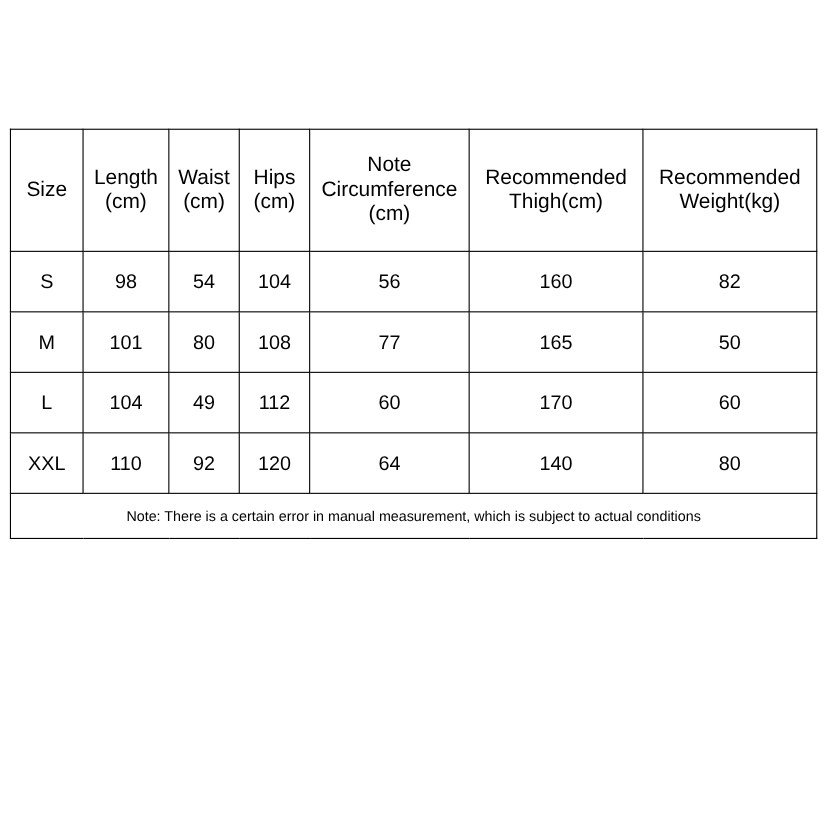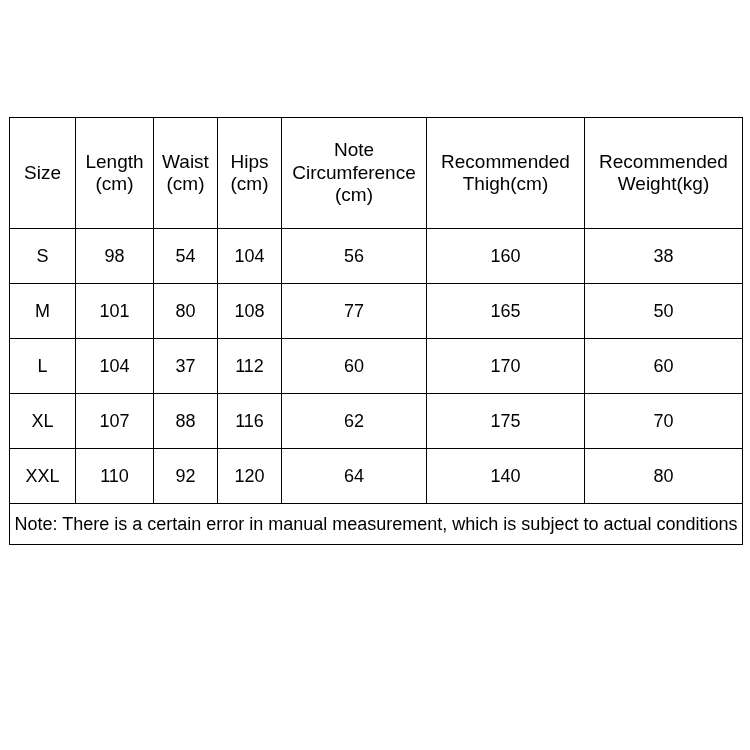--- a/index.html
+++ b/index.html
@@ -54,21 +54,21 @@
   col.c0 { width: 66px; }
   col.c1 { width: 78px; }
   col.c2 { width: 64px; }
   col.c3 { width: 64px; }
   col.c4 { width: 145px; }
   col.c5 { width: 158px; }
   col.c6 { width: 158px; }
 
   .note-row td {
     height: 40px;
-    font-size: 18px;
+    font-size: 13px;
     text-align: left;
     padding-left: 6px;
     border-top: 1px solid #000000;
     border-left: 1px solid #000000;
     border-right: 1px solid #000000;
     border-bottom: 1px solid #000000;
   }
   .note-cell {
     white-space: nowrap;
   }
@@ -121,48 +121,39 @@
         </tr>
       </thead>
       <tbody>
         <tr>
           <td>S</td>
           <td>98</td>
           <td>54</td>
           <td>104</td>
           <td>56</td>
           <td>160</td>
-          <td>38</td>
+          <td>82</td>
         </tr>
         <tr>
           <td>M</td>
           <td>101</td>
           <td>80</td>
           <td>108</td>
           <td>77</td>
           <td>165</td>
           <td>50</td>
         </tr>
         <tr>
           <td>L</td>
           <td>104</td>
-          <td>37</td>
+          <td>49</td>
           <td>112</td>
           <td>60</td>
           <td>170</td>
           <td>60</td>
-        </tr>
-        <tr>
-          <td>XL</td>
-          <td>107</td>
-          <td>88</td>
-          <td>116</td>
-          <td>62</td>
-          <td>175</td>
-          <td>70</td>
         </tr>
         <tr>
           <td>XXL</td>
           <td>110</td>
           <td>92</td>
           <td>120</td>
           <td>64</td>
           <td>140</td>
           <td>80</td>
         </tr>

